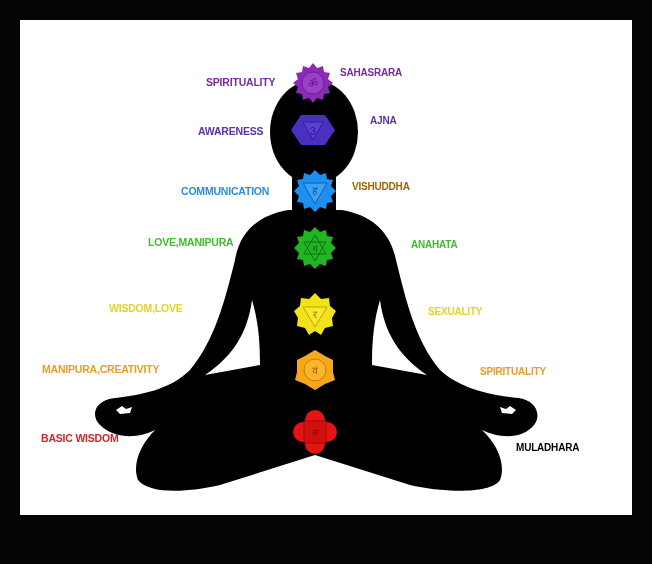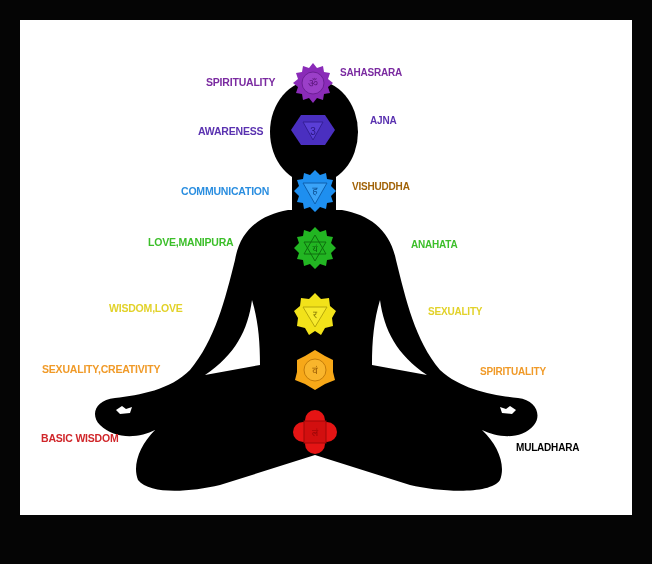--- a/index.html
+++ b/index.html
@@ -86,21 +86,21 @@
     <circle cx="12" cy="0" r="10" fill="#e51414"></circle>
     <rect x="-11" y="-11" width="22" height="22" fill="#d20f0f" stroke="#a00808" stroke-width="1"></rect>
     <text y="4" text-anchor="middle" font-size="9" fill="#8a0505">लं</text>
   </svg>
 
   <div class="label small" style="left:186px;top:56px;color:#7a2aa0">SPIRITUALITY</div>
   <div class="label small" style="left:178px;top:105px;color:#5a32b0">AWARENESS</div>
   <div class="label small" style="left:161px;top:165px;color:#2a8ee0">COMMUNICATION</div>
   <div class="label small" style="left:128px;top:216px;color:#3cbf2a">LOVE,MANIPURA</div>
   <div class="label small" style="left:89px;top:282px;color:#e2d22a">WISDOM,LOVE</div>
-  <div class="label small" style="left:22px;top:343px;color:#f09a28">SEXUALITY,CREATIVITY</div>
+  <div class="label small" style="left:22px;top:343px;color:#f09a28">MANIPURA,CREATIVITY</div>
   <div class="label small" style="left:21px;top:412px;color:#d0262a">BASIC WISDOM</div>
 
   <div class="label big" style="left:320px;top:47px;color:#7a2aa0">SAHASRARA</div>
   <div class="label big" style="left:350px;top:95px;color:#5a32b0">AJNA</div>
   <div class="label big" style="left:332px;top:161px;color:#a16207">VISHUDDHA</div>
   <div class="label big" style="left:391px;top:219px;color:#3cbf2a">ANAHATA</div>
   <div class="label big" style="left:408px;top:286px;color:#e2d22a">SEXUALITY</div>
   <div class="label big" style="left:460px;top:346px;color:#f09a28">SPIRITUALITY</div>
   <div class="label big" style="left:496px;top:422px;color:#000000">MULADHARA</div>
 </div>

